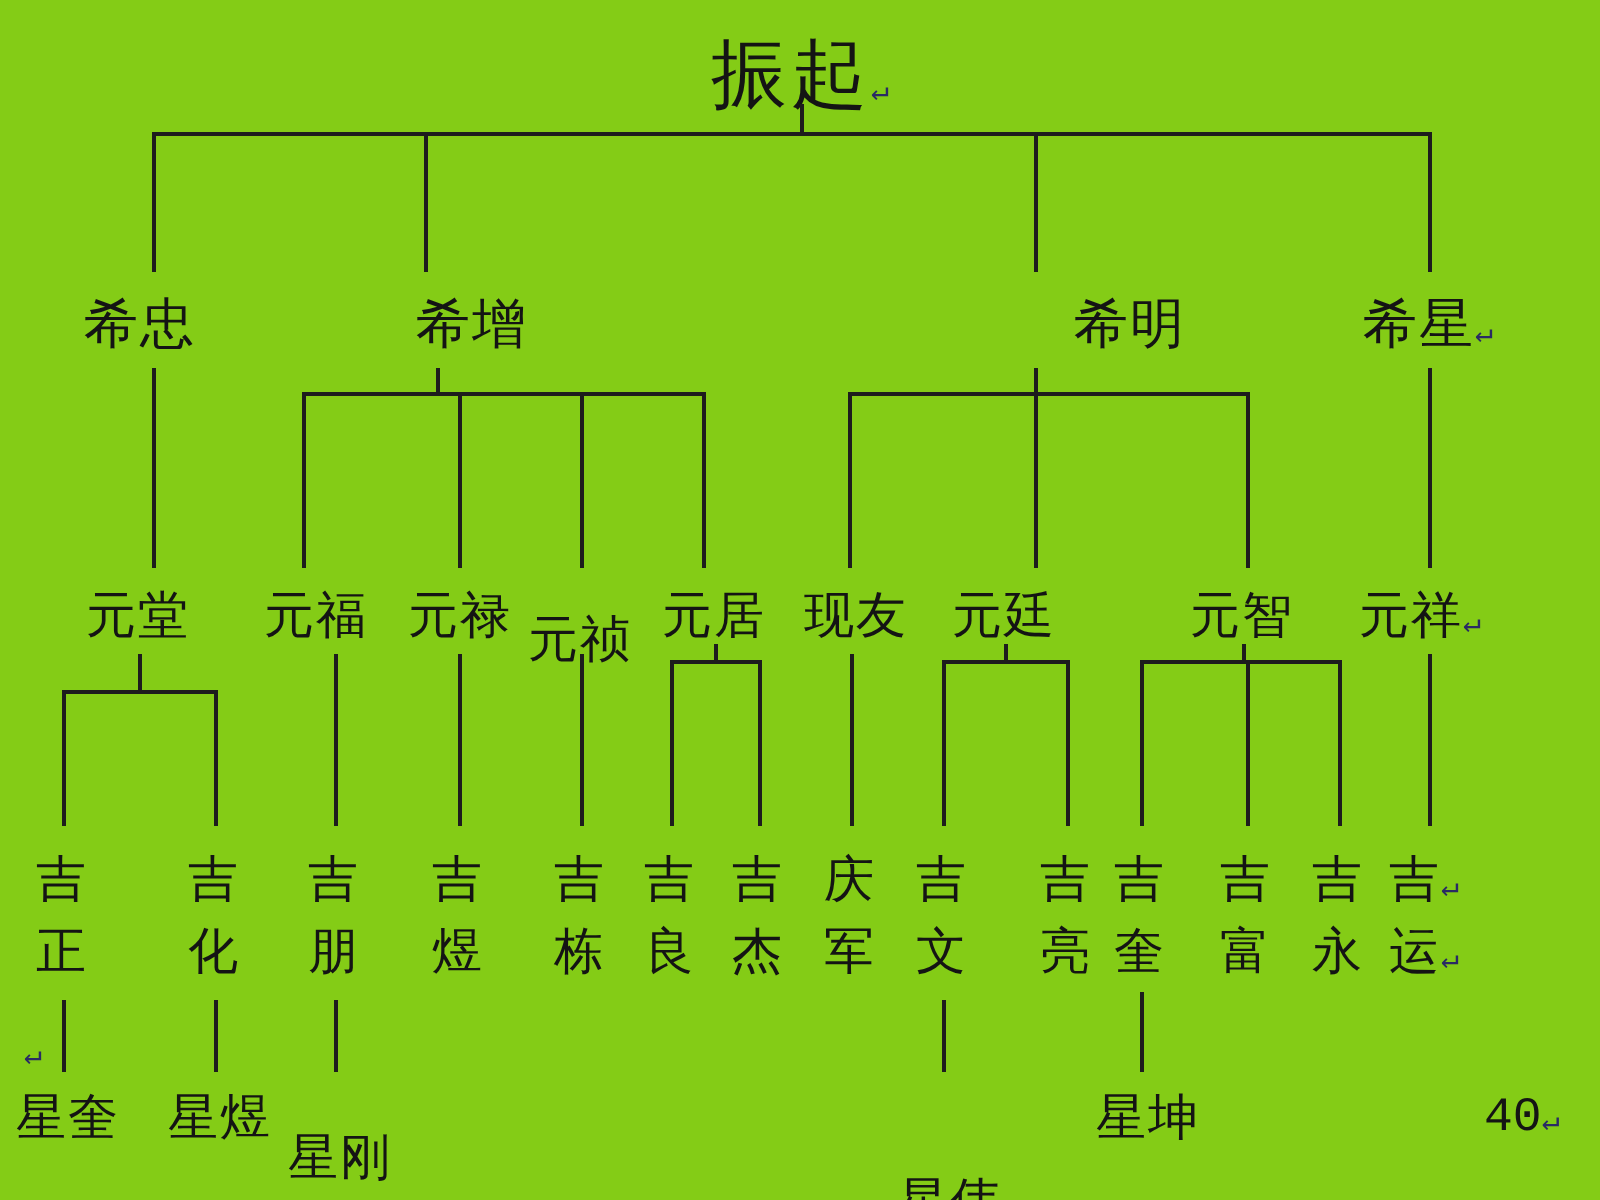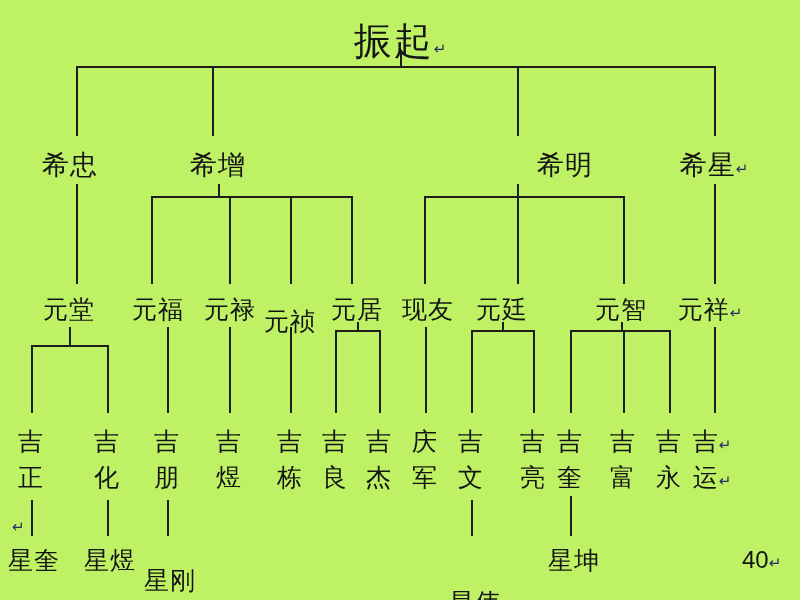--- a/index.html
+++ b/index.html
@@ -4,23 +4,23 @@
 <style>
   html, body {
     margin: 0;
     padding: 0;
     background: #ffffff;
   }
   #page {
     position: relative;
     width: 800px;
     height: 600px;
-    background: #bef264;
+    background: #84cc16;
     overflow: hidden;
-    font-family: Liberation Sans, sans-serif;
+    font-family: Liberation Mono, monospace;
     color: #141414;
   }
   
   .node {
     position: absolute;
     transform: translateX(-50%);
     white-space: nowrap;
     text-align: center;
     line-height: 1.0;
     letter-spacing: 1px;
@@ -79,21 +79,21 @@
   <div class="vline" style="left:400px; top:52px; height:14px;"></div>
   <div class="hline" style="left:76px; top:66px; width:638px;"></div>
   <div class="vline" style="left:76px; top:66px; height:70px;"></div>
   <div class="vline" style="left:212px; top:66px; height:70px;"></div>
   <div class="vline" style="left:517px; top:66px; height:70px;"></div>
   <div class="vline" style="left:714px; top:66px; height:70px;"></div>
 
   <div class="node gen2" style="left:70px; top:152px;">
     <span>希忠</span><span class="pilcrow"></span>
   </div>
-  <div class="node gen2" style="left:218px; top:152px;">
+  <div class="node gen2" style="left:236px; top:152px;">
     <span>希增</span><span class="pilcrow"></span>
   </div>
   <div class="node gen2" style="left:517px; top:152px;margin-left:48px;">
     <span>希明</span><span class="pilcrow"></span>
   </div>
   <div class="node gen2" style="left:714px; top:152px;">
     <span>希星</span><span class="pilcrow">↵</span>
   </div>
 
   <div class="vline" style="left:76px; top:184px; height:100px;"></div>

